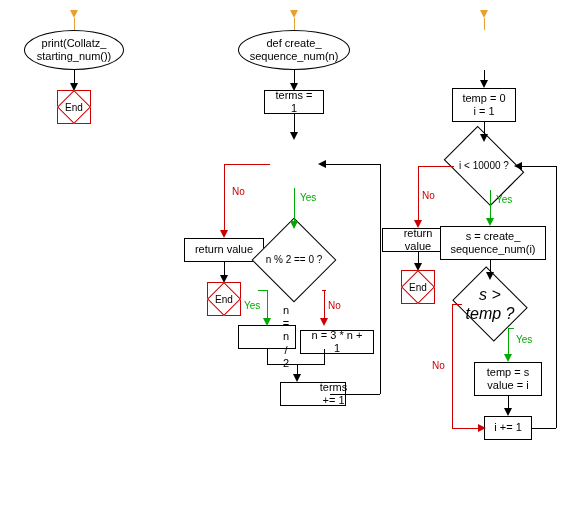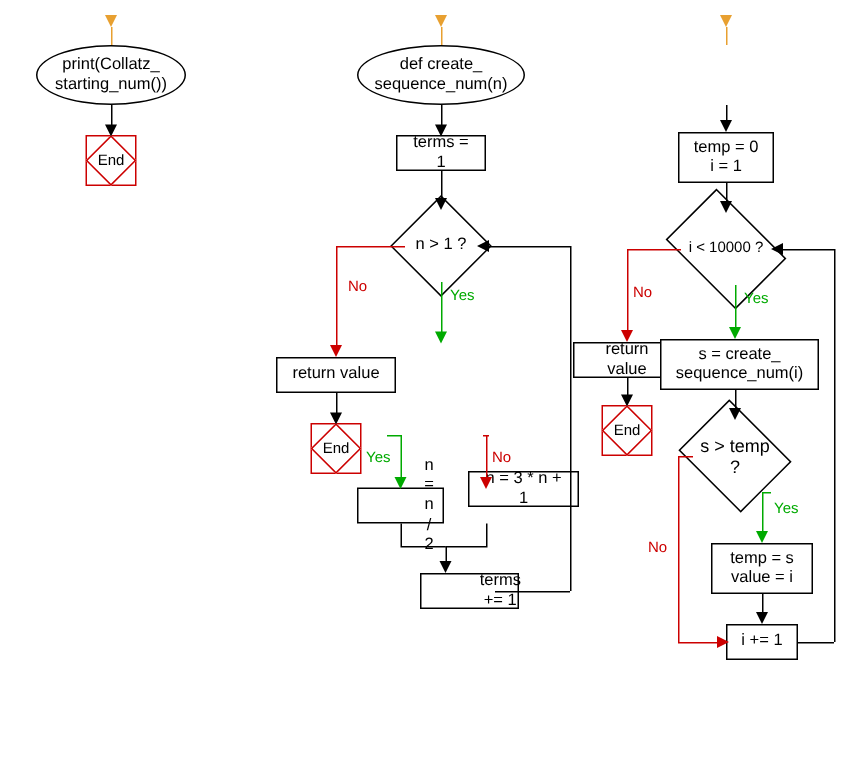--- a/index.html
+++ b/index.html
@@ -166,24 +166,20 @@
   <div class="line-v" style="left:294px; top:70px; height:15px;"></div>
   <div class="arrow-down-black" style="left:290px; top:83px;"></div>
 
   <div class="node rect" style="left:264px; top:90px; width:60px; height:24px;">
     <span>terms = 1</span>
   </div>
 
   <div class="line-v" style="left:294px; top:114px; height:20px;"></div>
   <div class="arrow-down-black" style="left:290px; top:132px;"></div>
 
-  <div class="diamond" style="left:270px; top:140px; width:48px; height:48px;">
-    <div class="diamond-shape"></div>
-    <span class="diamond-text">n &gt; 1 ?</span>
-  </div>
 
   <div class="line-h line-red" style="left:224px; top:164px; width:46px;"></div>
   <div class="line-v line-red" style="left:224px; top:164px; height:68px;"></div>
   <span class="label label-no" style="left:232px; top:186px;">No</span>
   <div class="arrow-down-black arrow-red" style="left:220px; top:230px; border-top-color:#c00;"></div>
 
   <div class="node rect" style="left:184px; top:238px; width:80px; height:24px;">
     <span>return value</span>
   </div>
 
@@ -193,36 +189,40 @@
   <div class="end-node" style="left:207px; top:282px;">
     <div class="end-outer"></div>
     <div class="end-diamond"></div>
     <span class="end-text">End</span>
   </div>
 
   <div class="line-v line-green" style="left:294px; top:188px; height:35px;"></div>
   <span class="label label-yes" style="left:300px; top:192px;">Yes</span>
   <div class="arrow-down-black" style="left:290px; top:221px; border-top-color:#0a0;"></div>
 
+  <div class="diamond" style="left:264px; top:230px; width:60px; height:60px;">
+    <div class="diamond-shape"></div>
+    <span class="diamond-text" style="font-size:10px;">n % 2 == 0 ?</span>
+  </div>
 
   <div class="line-v line-green" style="left:267px; top:290px; height:30px;"></div>
   <div class="line-h line-green" style="left:258px; top:290px; width:10px;"></div>
   <span class="label label-yes" style="left:244px; top:300px;">Yes</span>
   <div class="arrow-down-black" style="left:263px; top:318px; border-top-color:#0a0;"></div>
 
   <div class="node rect" style="left:238px; top:325px; width:58px; height:24px;padding-left:45px;">
     <span>n = n / 2</span>
   </div>
 
   <div class="line-v line-red" style="left:324px; top:290px; height:30px;"></div>
   <div class="line-h line-red" style="left:322px; top:290px; width:4px;"></div>
   <span class="label label-no" style="left:328px; top:300px;">No</span>
   <div class="arrow-down-black" style="left:320px; top:318px; border-top-color:#c00;"></div>
 
-  <div class="node rect" style="left:300px; top:314px; width:74px; height:24px;margin-left:12px;">
+  <div class="node rect" style="left:300px; top:330px; width:74px; height:24px;">
     <span>n = 3 * n + 1</span>
   </div>
 
   <div class="line-v" style="left:267px; top:349px; height:15px;"></div>
   <div class="line-h" style="left:267px; top:364px; width:30px;"></div>
   <div class="line-v" style="left:324px; top:349px; height:15px;"></div>
   <div class="line-h" style="left:297px; top:364px; width:28px;"></div>
   <div class="line-v" style="left:297px; top:364px; height:12px;"></div>
   <div class="arrow-down-black" style="left:293px; top:374px;"></div>
 
@@ -280,21 +280,21 @@
   <div class="node rect" style="left:440px; top:226px; width:106px; height:34px;">
     <span style="white-space:pre-line;">s = create_
 sequence_num(i)</span>
   </div>
 
   <div class="line-v" style="left:490px; top:260px; height:14px;"></div>
   <div class="arrow-down-black" style="left:486px; top:272px;"></div>
 
   <div class="diamond" style="left:462px; top:280px; width:56px; height:48px;">
     <div class="diamond-shape" style="transform:rotate(45deg) scaleX(1.05);"></div>
-    <span class="diamond-text" style="font-size:12px;">s &gt; temp ?</span>
+    <span class="diamond-text" style="font-size:16px;font-style:italic;">s &gt; temp ?</span>
   </div>
 
   <div class="line-v line-green" style="left:508px; top:328px; height:28px;"></div>
   <div class="line-h line-green" style="left:508px; top:328px; width:6px;"></div>
   <span class="label label-yes" style="left:516px; top:334px;">Yes</span>
   <div class="arrow-down-black" style="left:504px; top:354px; border-top-color:#0a0;"></div>
 
   <div class="node rect" style="left:474px; top:362px; width:68px; height:34px;">
     <span style="white-space:pre-line;">temp = s
 value = i</span>

